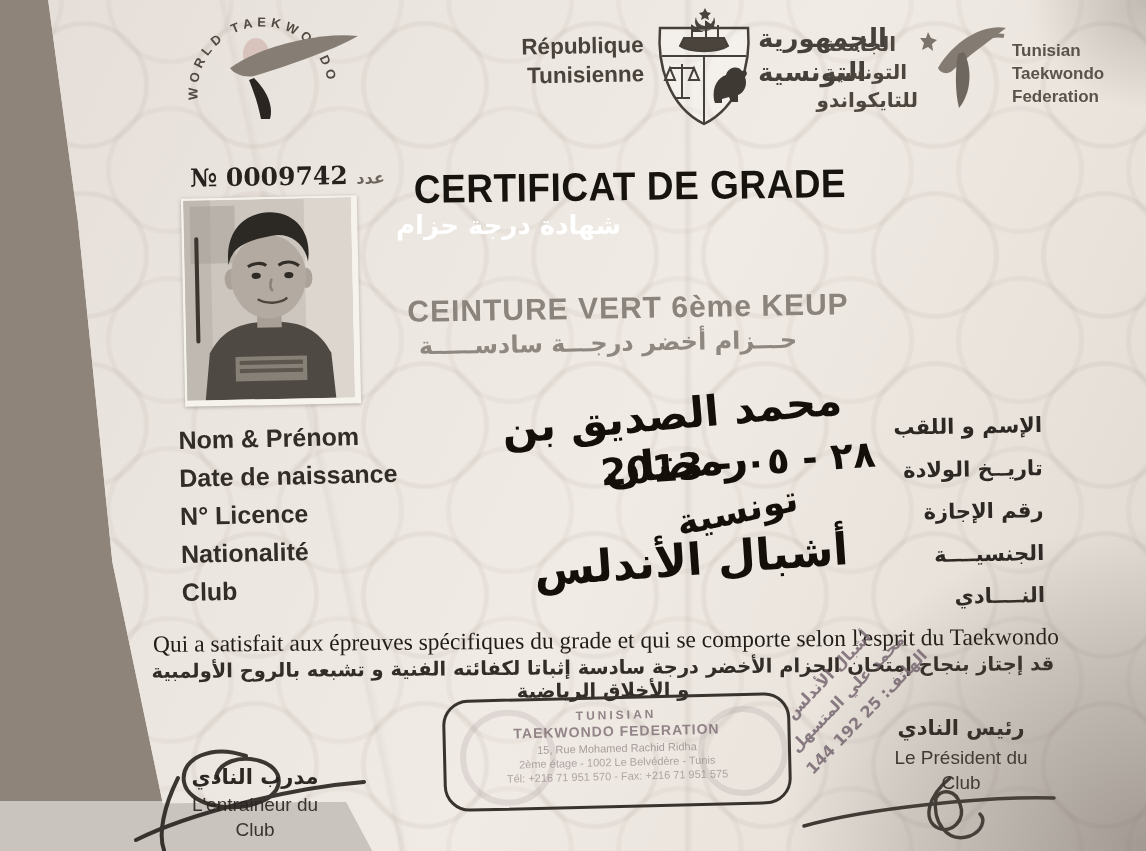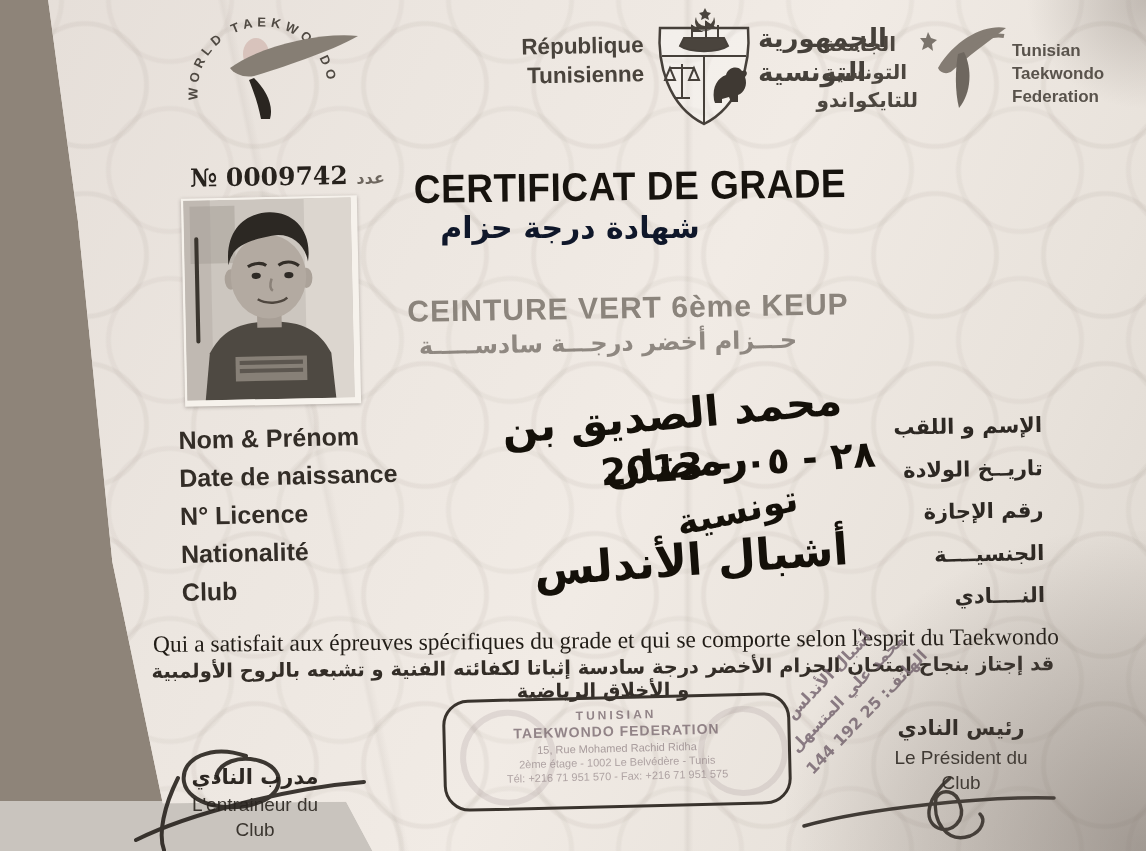--- a/index.html
+++ b/index.html
@@ -46,21 +46,21 @@
 
   .numline{left:190px;top:162px;font-family:"DejaVu Serif",serif;font-weight:bold;font-size:25px;
            letter-spacing:4px;color:#27221d;transform:rotate(-1deg);}
   .numnote{font-size:16px;letter-spacing:0;color:#6e675f;font-family:"DejaVu Sans",sans-serif;}
 
   .photo{left:183px;top:197px;width:172px;height:204px;background:#f6f2ec;padding:2px;
          transform:rotate(-1.2deg);box-shadow:0 1px 4px rgba(60,52,45,0.35);}
 
   .title-fr{left:398px;top:166px;width:464px;text-align:center;font-size:37px;font-weight:900;
             color:#17130e;letter-spacing:0.5px;transform:rotate(-0.8deg) scaleY(1.08);}
-  .title-ar{left:396px;top:210px;width:348px;text-align:center;font-size:30px;font-weight:bold;color:#0f172a;}
+  .title-ar{left:396px;top:210px;width:348px;text-align:left;font-size:26px;font-weight:bold;color:#ffffff;}
 
   .grade-fr{left:396px;top:291px;width:464px;text-align:center;font-size:30px;font-weight:800;
             letter-spacing:1px;color:#8b847c;transform:rotate(-1deg);}
   .grade-ar{left:386px;top:329px;width:444px;text-align:center;font-size:24px;font-weight:bold;
             color:#8f8881;transform:rotate(-1deg);}
 
   .labels-fr{left:178px;top:421px;font-size:25px;font-weight:600;color:#332d27;line-height:38px;
              transform:rotate(-1.3deg);transform-origin:left top;}
   .labels-ar{right:104px;top:404px;text-align:right;font-size:21px;font-weight:bold;color:#2d2823;
              line-height:42.5px;transform:rotate(-1deg);transform-origin:right top;}

